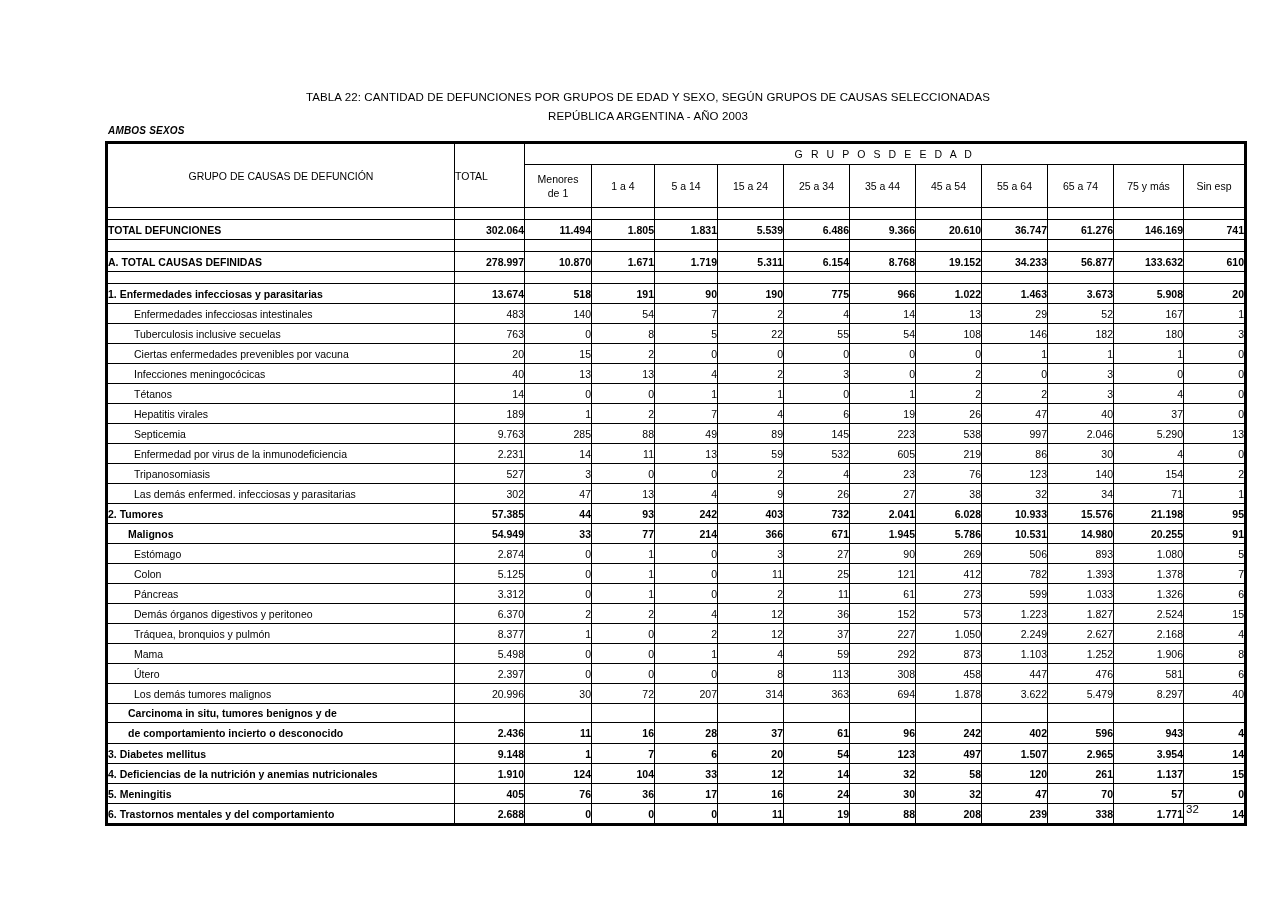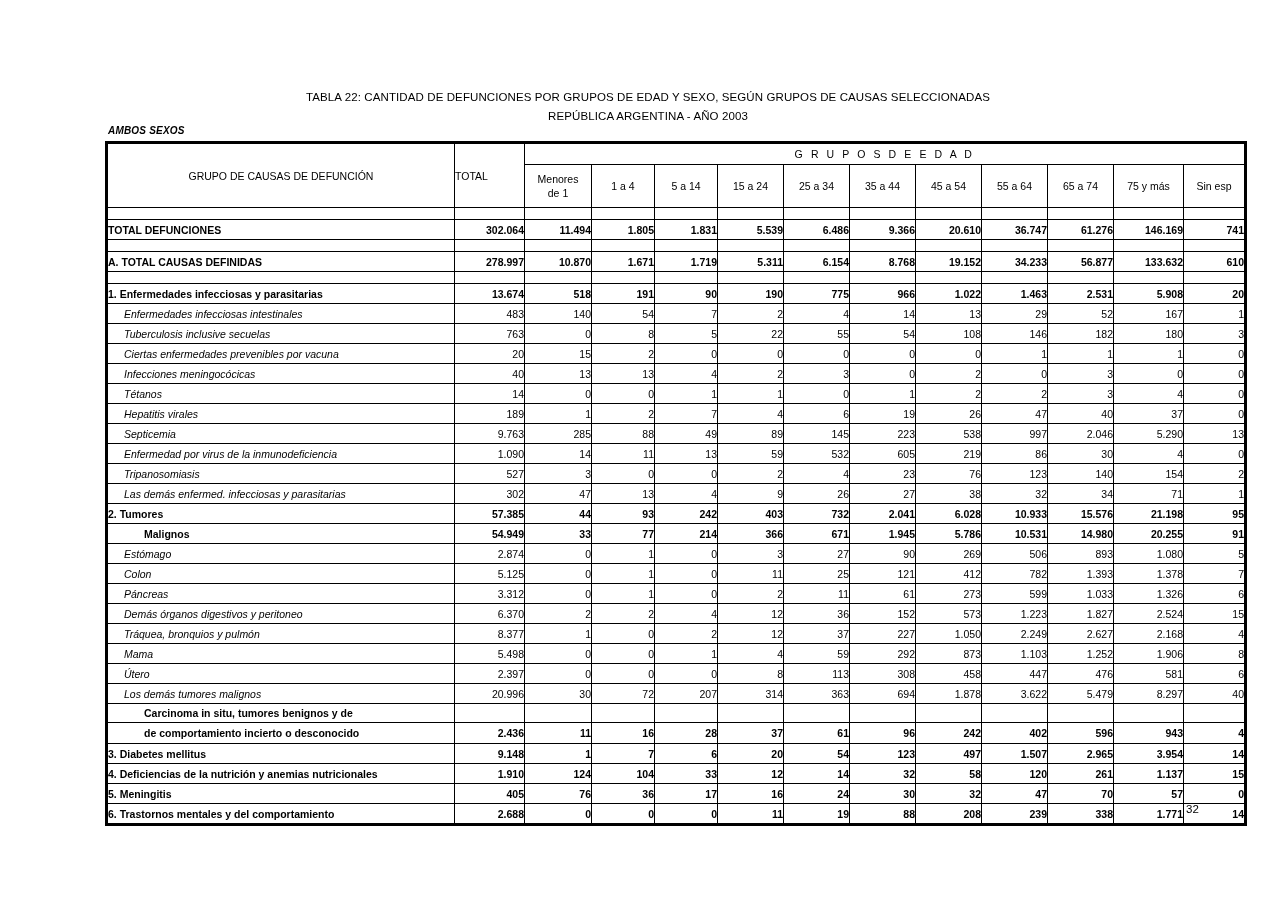--- a/index.html
+++ b/index.html
@@ -84,22 +84,22 @@
     height: 42px;
     line-height: 14px;
     font-size: 10.5px;
   }
   .lbl {
     text-align: left;
     padding-left: 4px;
     height: 19px;
     white-space: nowrap;
   }
-  .lbl.ind1 { padding-left: 16px; font-style: italic; }
-  .lbl.ind2 { padding-left: 36px; }
+  .lbl.ind1 { padding-left: 26px; }
+  .lbl.ind2 { padding-left: 20px; }
   .num {
     text-align: right;
     padding-right: 5px;
     height: 19px;
     white-space: nowrap;
   }
   tr.bold td { font-weight: bold; }
   tr.spacer td { height: 11px; }
   tr.tall td { height: 19px; }
   .two-line-top td { height: 18px; border-bottom: none; }
@@ -243,21 +243,21 @@
           <td class="lbl ind0">1. Enfermedades infecciosas y parasitarias</td>
           <td class="num">13.674</td>
           <td class="num">518</td>
           <td class="num">191</td>
           <td class="num">90</td>
           <td class="num">190</td>
           <td class="num">775</td>
           <td class="num">966</td>
           <td class="num">1.022</td>
           <td class="num">1.463</td>
-          <td class="num">2.531</td>
+          <td class="num">3.673</td>
           <td class="num">5.908</td>
           <td class="num">20</td>
         </tr>
         <tr class="tall">
           <td class="lbl ind1">Enfermedades infecciosas intestinales</td>
           <td class="num">483</td>
           <td class="num">140</td>
           <td class="num">54</td>
           <td class="num">7</td>
           <td class="num">2</td>
@@ -354,21 +354,21 @@
           <td class="num">145</td>
           <td class="num">223</td>
           <td class="num">538</td>
           <td class="num">997</td>
           <td class="num">2.046</td>
           <td class="num">5.290</td>
           <td class="num">13</td>
         </tr>
         <tr class="tall">
           <td class="lbl ind1">Enfermedad por virus de la inmunodeficiencia</td>
-          <td class="num">1.090</td>
+          <td class="num">2.231</td>
           <td class="num">14</td>
           <td class="num">11</td>
           <td class="num">13</td>
           <td class="num">59</td>
           <td class="num">532</td>
           <td class="num">605</td>
           <td class="num">219</td>
           <td class="num">86</td>
           <td class="num">30</td>
           <td class="num">4</td>

